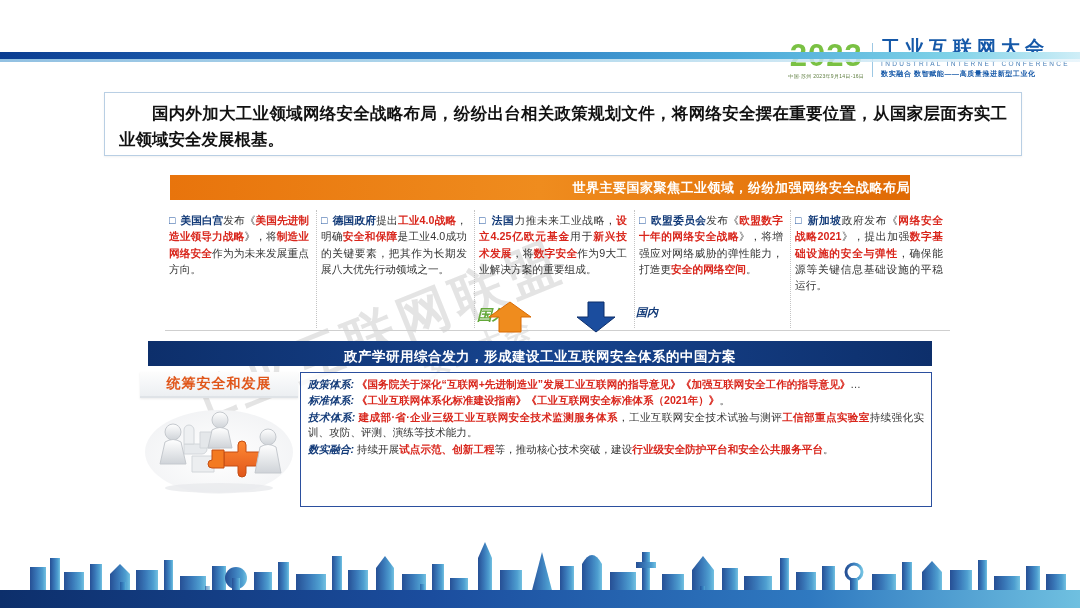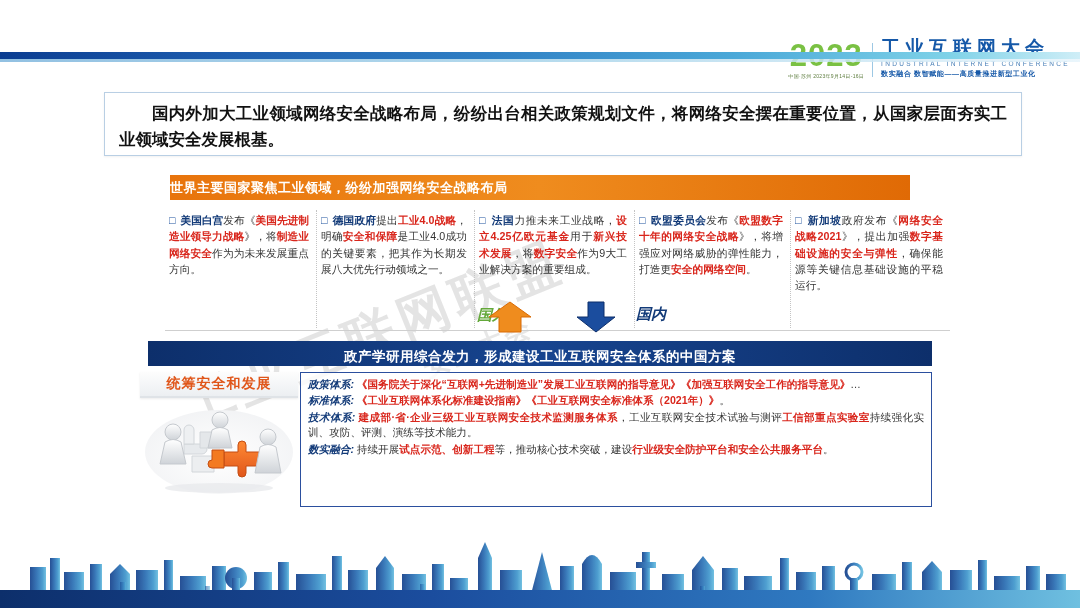--- a/index.html
+++ b/index.html
@@ -40,38 +40,38 @@
     opacity:.38;transform:rotate(-22deg);font-weight:bold;letter-spacing:6px;
     white-space:nowrap;pointer-events:none;}
   .wm2{position:absolute;left:420px;top:330px;font-size:26px;color:#c4c4c4;
     opacity:.4;transform:rotate(-22deg);font-weight:bold;letter-spacing:3px;
     white-space:nowrap;pointer-events:none;}
 
   
   .bar-orange{position:absolute;left:170px;top:175px;width:740px;height:25px;
     background:linear-gradient(90deg,#e8740c 0%,#ef8c1e 50%,#e06a05 100%);
     color:#fff;font-size:13px;font-weight:bold;display:flex;align-items:center;
-    justify-content:flex-start;letter-spacing:.5px;}
+    justify-content:flex-end;letter-spacing:.5px;}
 
   
   .cards{position:absolute;left:165px;top:210px;width:785px;height:118px;display:flex;}
   .card{position:relative;box-sizing:border-box;padding:2px 7px 0 4px;
     font-size:10.7px;line-height:1.52;color:#333;text-align:justify;}
   .card:not(:last-child){border-right:1px dotted #c4c4c4;}
   .c1{width:152px;} .c2{width:158px;} .c3{width:160px;}
   .c4{width:156px;} .c5{width:159px;}
   .sq{color:#1a4f9c;font-weight:bold;margin-right:2px;}
   .nm{color:#123a78;font-weight:bold;}
   .hl{color:#d9261c;font-weight:bold;}
   .cards-rule{position:absolute;left:165px;top:330px;width:785px;height:1px;background:#cfcfcf;}
 
   
   .tag-out{position:absolute;left:437px;top:306px;font-size:15px;font-weight:bold;
     color:#63a83a;font-style:italic;text-shadow:0 1px 0 #fff;margin-left:40px;}
-  .tag-in{position:absolute;left:636px;top:305px;font-size:15px;font-weight:bold;
+  .tag-in{position:absolute;left:636px;top:305px;font-size:11px;font-weight:bold;
     color:#123a78;font-style:italic;}
   .arrow-o{position:absolute;left:487px;top:300px;width:0;height:0;}
   .arrow-o svg,.arrow-b svg{display:block;}
   .arrow-b{position:absolute;left:575px;top:300px;}
 
   
   .bar-blue{position:absolute;left:148px;top:341px;width:784px;height:25px;
     background:linear-gradient(90deg,#0d2f6b 0%,#17448f 50%,#0d2f6b 100%);
     color:#fff;font-size:13.5px;font-weight:bold;display:flex;align-items:flex-end;
     justify-content:center;letter-spacing:.5px;}

